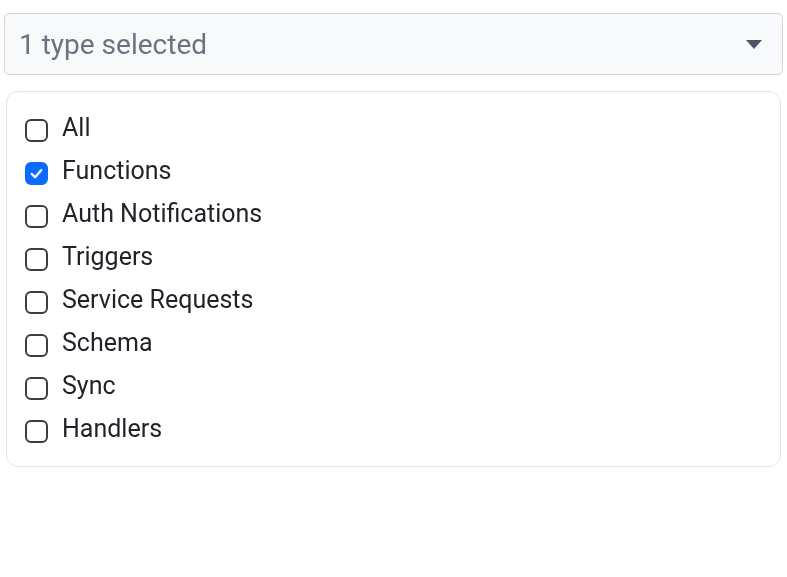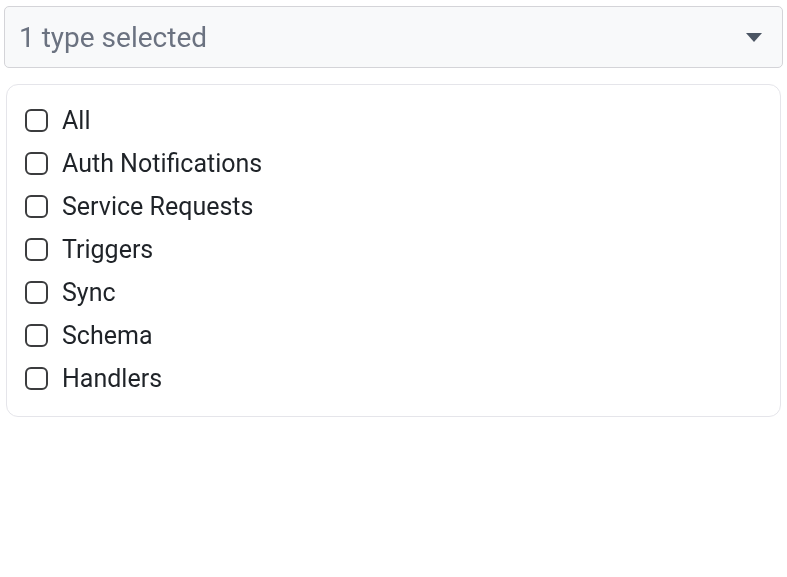--- a/index.html
+++ b/index.html
@@ -8,21 +8,21 @@
       box-sizing: border-box;
     }
     body {
       font-family: -apple-system, BlinkMacSystemFont, "Segoe UI", Roboto, Helvetica, Arial, sans-serif;
       background: #ffffff;
       padding: 0;
       width: 787px;
     }
     .dropdown-trigger {
       width: 779px;
-      margin: 6px 4px 0 4px;
+      margin: 13px 4px 0 4px;
       height: 62px;
       background: #f8f9fa;
       border: 1px solid #d4d4d8;
       border-radius: 5px;
       display: flex;
       align-items: center;
       justify-content: space-between;
       padding: 0 20px 0 14px;
       cursor: pointer;
     }
@@ -41,21 +41,21 @@
     .dropdown-panel {
       width: 775px;
       margin: 16px 6px 0 6px;
       background: #ffffff;
       border: 1px solid #e5e5ea;
       border-radius: 12px;
       padding: 14px 18px 16px 18px;
     }
     .option-row {
       display: flex;
-      align-items: center;
+      align-items: flex-end;
       gap: 14px;
       padding: 7px 0;
       cursor: pointer;
     }
     .checkbox {
       width: 23px;
       height: 23px;
       border: 2.5px solid #3b3c3e;
       border-radius: 6px;
       flex-shrink: 0;
@@ -91,48 +91,56 @@
 </div>
 
 <div class="dropdown-panel">
   <div class="option-row">
     <span class="checkbox">
       
     </span>
     <span class="option-label">All</span>
   </div>
   <div class="option-row">
+    <span class="checkbox checked">
+      <svg viewBox="0 0 16 16" fill="none">
+          <path d="M3 8.5L6.5 12L13 4.5" stroke="white" stroke-width="2.5" stroke-linecap="round" stroke-linejoin="round"></path>
+        </svg>
+    </span>
+    <span class="option-label">Functions</span>
+  </div>
+  <div class="option-row">
     <span class="checkbox">
       
     </span>
     <span class="option-label">Auth Notifications</span>
+  </div>
+  <div class="option-row">
+    <span class="checkbox">
+      
+    </span>
+    <span class="option-label">Triggers</span>
   </div>
   <div class="option-row">
     <span class="checkbox">
       
     </span>
     <span class="option-label">Service Requests</span>
   </div>
   <div class="option-row">
     <span class="checkbox">
       
     </span>
-    <span class="option-label">Triggers</span>
+    <span class="option-label">Schema</span>
   </div>
   <div class="option-row">
     <span class="checkbox">
       
     </span>
     <span class="option-label">Sync</span>
   </div>
   <div class="option-row">
     <span class="checkbox">
       
     </span>
-    <span class="option-label">Schema</span>
-  </div>
-  <div class="option-row">
-    <span class="checkbox">
-      
-    </span>
     <span class="option-label">Handlers</span>
   </div>
 </div>
 
 </body></html>

